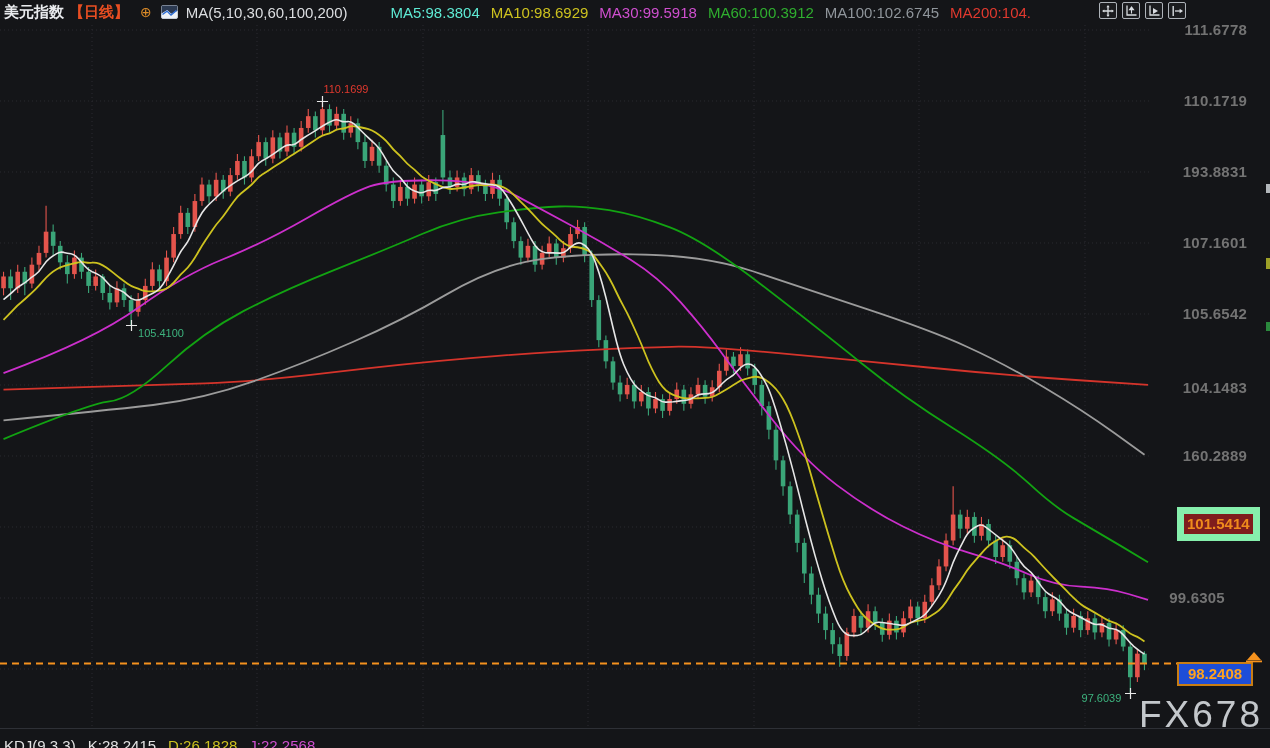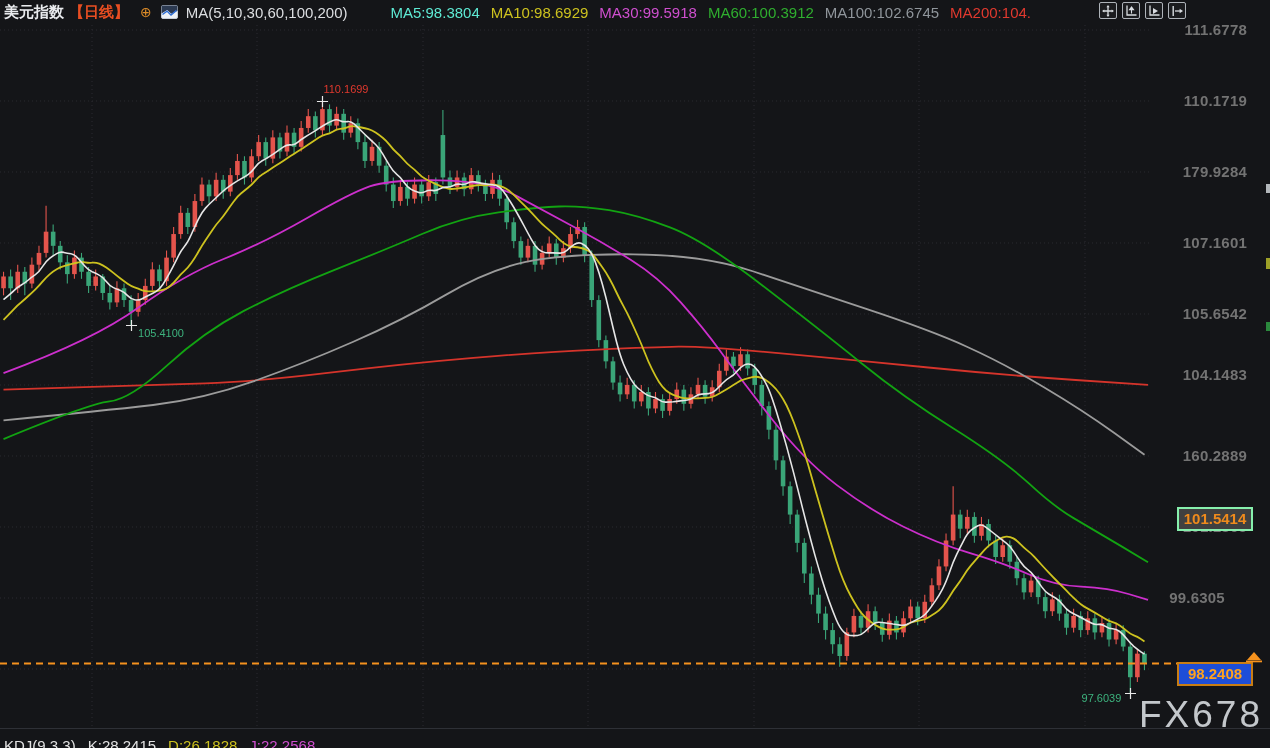--- a/index.html
+++ b/index.html
@@ -20,21 +20,21 @@
   .toolbar { position:absolute; top:2px; right:84px; display:flex; gap:5px; z-index:20; }
   .tool-btn { width:18px; height:17px; border:1px solid #aeb3b9; border-radius:2px; display:flex; align-items:center; justify-content:center; background:rgba(255,255,255,0.03); cursor:pointer; }
   .tool-btn svg { display:block; }
 
   
   #chart-svg { position:absolute; top:0; left:0; z-index:1; }
 
   
   .axis-label { position:absolute; width:100px; text-align:right; font-size:15px; font-weight:700; color:#737373; z-index:6; letter-spacing:0.2px; }
   .price-tag { position:absolute; left:1177px; min-width:76px; text-align:center; font-size:15px; font-weight:700; padding:1px 3px 2px 3px; z-index:12; }
-  .alert-tag { color:#ef8b1c; background:#404040; border:2px solid #86efac; }
+  .alert-tag { color:#ef8b1c; background:#7f1d1d; border:7px solid #86efac; }
   .last-tag  { color:#ffa21e; background:#1d4ed8; border:2px solid #c87d14; }
   .alert-marker { position:absolute; z-index:12; }
 
   
   .annotation { position:absolute; font-size:11px; font-weight:400; white-space:nowrap; z-index:8; }
   .cross { position:absolute; z-index:8; }
 
   .watermark { position:absolute; right:7px; top:694px; font-size:37px; letter-spacing:3px; color:#c3c7cb; z-index:5; font-weight:400; }
 
   .divider { position:absolute; left:0; top:728px; width:1270px; height:1px; background:#2e3036; z-index:4; }
@@ -447,24 +447,24 @@
         <path d="M2.2 1v10" stroke="#d9dde1" stroke-width="1.4"></path>
         <path d="M4 6h5.5" stroke="#d9dde1" stroke-width="1.3"></path>
         <path d="M12 6L8.6 3.8v4.4z" fill="#d9dde1"></path>
       </svg>
     </div>
   </div>
 
   <div id="axis-labels">
       <div class="axis-label" style="left: 1147px; top: 21px;">111.6778</div>
       <div class="axis-label" style="left: 1147px; top: 91.9995px;">110.1719</div>
-      <div class="axis-label" style="left: 1147px; top: 162.999px;">179.9284</div>
+      <div class="axis-label" style="left: 1147px; top: 162.999px;">193.8831</div>
       <div class="axis-label" style="left: 1147px; top: 233.998px;">107.1601</div>
       <div class="axis-label" style="left: 1147px; top: 304.998px;">105.6542</div>
-      <div class="axis-label" style="left: 1147px; top: 366px;">104.1483</div>
+      <div class="axis-label" style="left: 1147px; top: 379px;">104.1483</div>
       <div class="axis-label" style="left: 1147px; top: 446.997px;">160.2889</div>
       <div class="axis-label" style="left: 1147px; top: 517.996px;">101.1365</div>
       <div class="axis-label" style="left: 1147px; top: 589.001px; text-align: center;">99.6305</div>
       <div class="axis-label" style="left: 1147px; top: 660px;">98.1246</div>
     </div>
   <div id="annotations-layer">
       <svg class="cross" width="13" height="13" style="left: 315.932px; top: 94.5938px;">
         <path d="M6.5 1v11M1 6.5h11" stroke="#e9e9e9" stroke-width="1.2"></path>
       </svg>
       <div class="annotation" style="color: rgb(224, 57, 46); left: 323.432px; top: 83.0938px;">110.1699</div>

